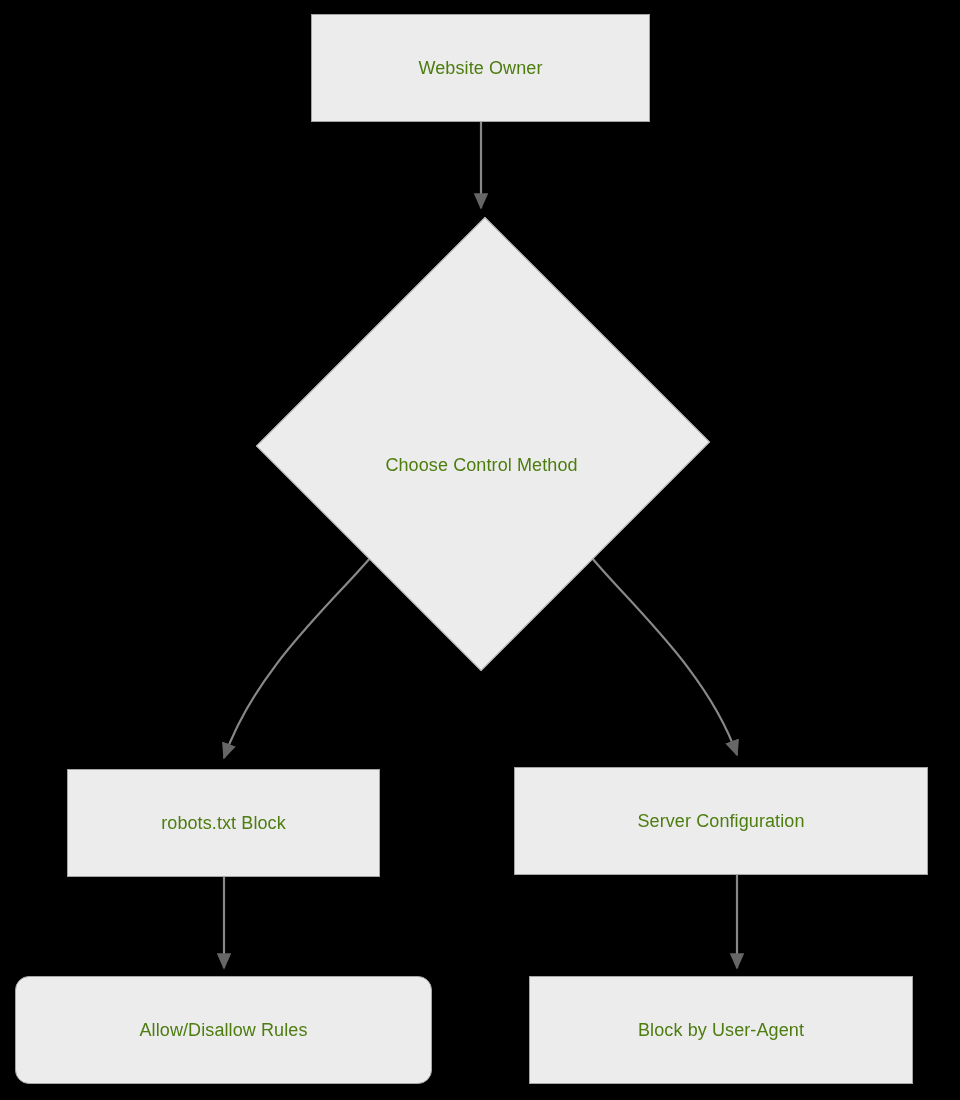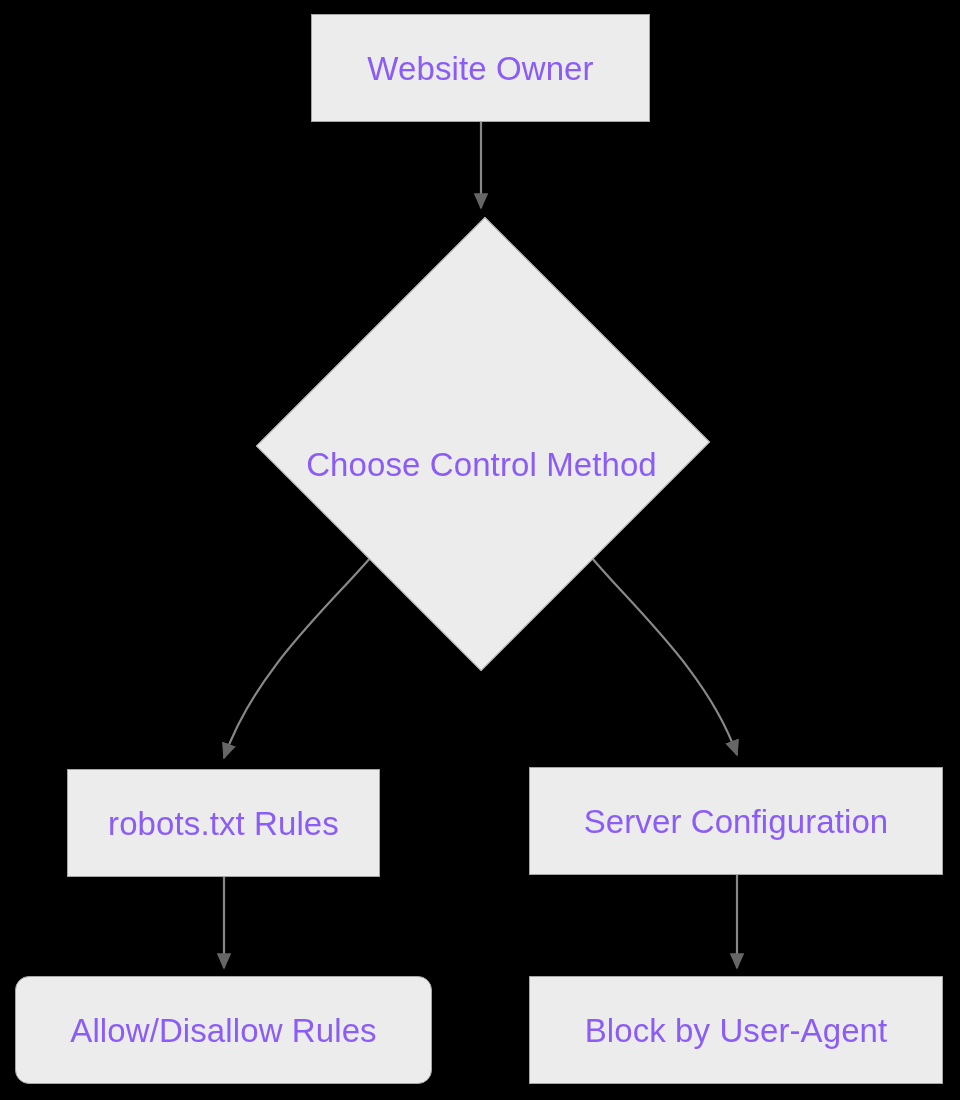--- a/index.html
+++ b/index.html
@@ -28,22 +28,22 @@
     box-sizing: border-box;
     display: flex;
     align-items: center;
     justify-content: center;
   }
   .node-rect {
     background: #ececec;
     border: 1px solid #a5a5a5;
   }
   .node-label {
-    color: #8b5cf6;
-    font-size: 33px;
+    color: #4d7c0f;
+    font-size: 18px;
     line-height: 1;
     letter-spacing: 0.1px;
     white-space: nowrap;
   }
   
   .node-diamond {
     background: transparent;
     border: none;
   }
   .diamond-shape {
@@ -90,28 +90,28 @@
   <div class="node node-rect" style="left:311px; top:14px; width:339px; height:108px;">
     <span class="node-label">Website Owner</span>
   </div>
 
   <div class="node node-diamond" style="left:258px; top:215px; width:447px; height:455px;">
     <div class="diamond-shape"></div>
     <span class="node-label diamond-label">Choose Control Method</span>
   </div>
 
   <div class="node node-rect" style="left:67px; top:769px; width:313px; height:108px;">
-    <span class="node-label">robots.txt Rules</span>
+    <span class="node-label">robots.txt Block</span>
   </div>
 
-  <div class="node node-rect" style="left:529px; top:767px; width:414px; height:108px;">
+  <div class="node node-rect" style="left:514px; top:767px; width:414px; height:108px;">
     <span class="node-label">Server Configuration</span>
   </div>
 
   <div class="node node-rect" style="left:15px; top:976px; width:417px; height:108px;border-radius:14px;">
     <span class="node-label">Allow/Disallow Rules</span>
   </div>
 
-  <div class="node node-rect" style="left:529px; top:976px; width:414px; height:108px;">
+  <div class="node node-rect" style="left:529px; top:976px; width:384px; height:108px;">
     <span class="node-label">Block by User-Agent</span>
   </div>
 
 </div>
 
 </body></html>

